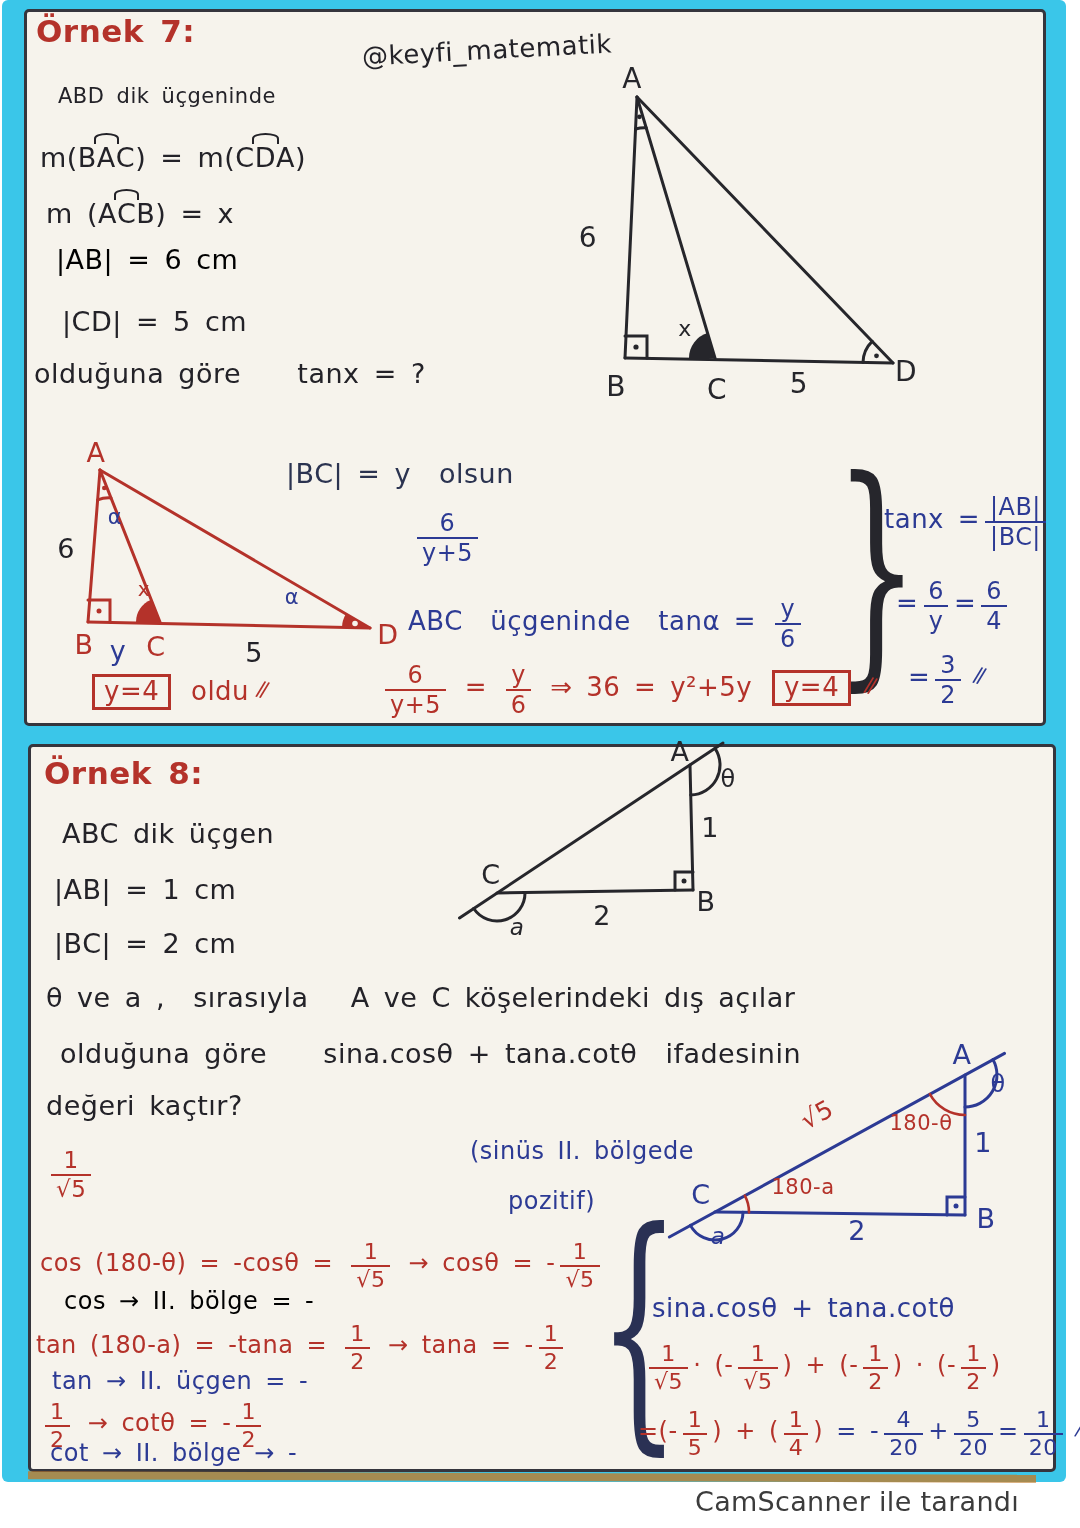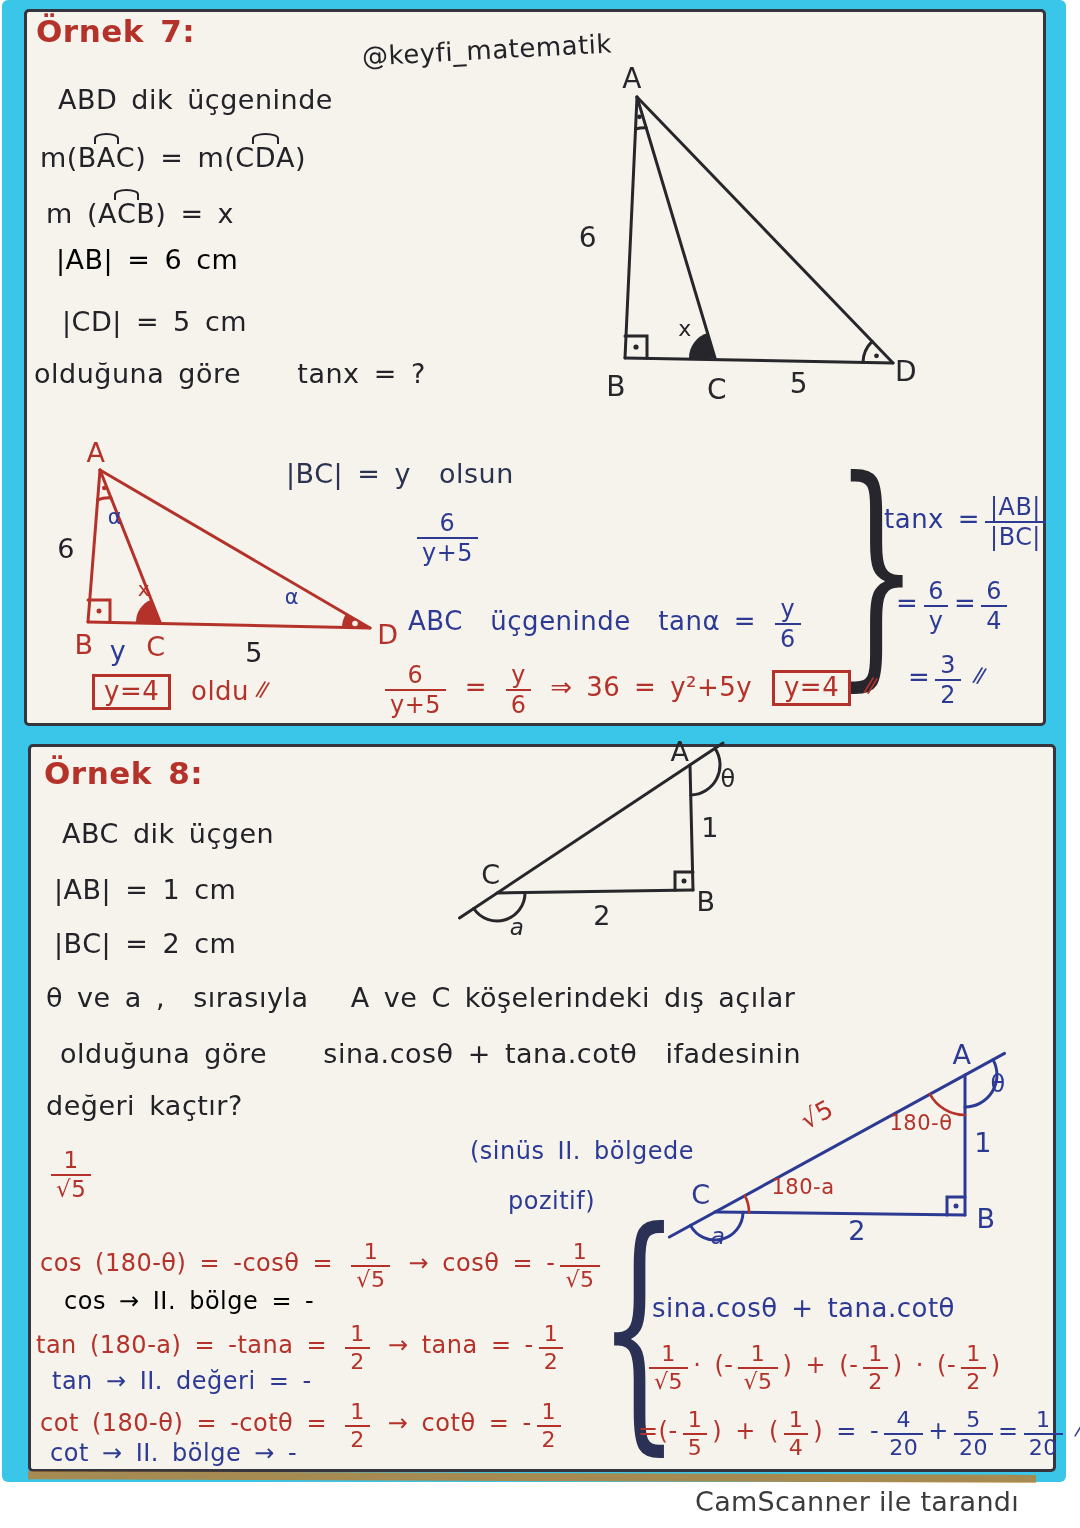--- a/index.html
+++ b/index.html
@@ -142,21 +142,21 @@
     <text x="158" y="164" font-size="21">180-a</text>
   </g>
 </svg>
 
 <div class="brace" id="brace7">}</div>
 <div class="brace" id="brace8">{</div>
 
 <div id="formula-layer">
     <div class="line" style="left: 36px; top: 14px; font-size: 31px; color: rgb(180, 50, 42); font-weight: bold;"><span>Örnek 7:</span></div>
     <div class="line" style="left: 362px; top: 36px; font-size: 26px; color: rgb(35, 34, 40); transform: rotate(-3deg);"><span>@keyfi_matematik</span></div>
-    <div class="line" style="left: 58px; top: 84px; font-size: 27px; color: rgb(35, 34, 40);"><span>ABD dik üçgeninde</span></div>
+    <div class="line" style="left: 58px; top: 84px; font-size: 21px; color: rgb(35, 34, 40);"><span>ABD dik üçgeninde</span></div>
     <div class="line" style="left: 40px; top: 142px; font-size: 27px; color: rgb(35, 34, 40);"><span>m(B</span><span class="hat">A</span><span>C) = m(C</span><span class="hat">D</span><span>A)</span></div>
     <div class="line" style="left: 46px; top: 198px; font-size: 27px; color: rgb(35, 34, 40);"><span>m (A</span><span class="hat">C</span><span>B) = x</span></div>
     <div class="line" style="left: 56px; top: 244px; font-size: 27px; color: #000000;"><span>|AB| = 6 cm</span></div>
     <div class="line" style="left: 62px; top: 306px; font-size: 27px; color: rgb(35, 34, 40);"><span>|CD| = 5 cm</span></div>
     <div class="line" style="left: 34px; top: 358px; font-size: 27px; color: rgb(35, 34, 40);"><span>olduğuna göre    tanx = ?</span></div>
     <div class="line" style="left: 286px; top: 458px; font-size: 27px; color: rgb(43, 51, 80);"><span>|BC| = y  olsun</span></div>
     <div class="line" style="left: 412px; top: 508px; font-size: 26px; color: rgb(44, 58, 148);"><span class="frac"><span class="num">6</span><span class="den">y+5</span></span></div>
     <div class="line" style="left: 408px; top: 594px; font-size: 26px; color: rgb(44, 58, 148);"><span>ABC  üçgeninde  tanα = </span><span class="frac"><span class="num">y</span><span class="den">6</span></span></div>
     <div class="line" style="left: 380px; top: 660px; font-size: 26px; color: rgb(180, 50, 42);"><span class="frac"><span class="num">6</span><span class="den">y+5</span></span><span> = </span><span class="frac"><span class="num">y</span><span class="den">6</span></span><span> ⇒ 36 = y²+5y </span><span class="rbox">y=4</span><span class="tick">∕∕</span></div>
     <div class="line" style="left: 884px; top: 492px; font-size: 26px; color: rgb(44, 58, 148);"><span>tanx =</span><span class="frac"><span class="num">|AB|</span><span class="den">|BC|</span></span></div>
@@ -169,21 +169,21 @@
     <div class="line" style="left: 54px; top: 928px; font-size: 27px; color: rgb(35, 34, 40);"><span>|BC| = 2 cm</span></div>
     <div class="line" style="left: 46px; top: 982px; font-size: 27px; color: rgb(35, 34, 40);"><span>θ ve a ,  sırasıyla   A ve C köşelerindeki dış açılar</span></div>
     <div class="line" style="left: 40px; top: 1038px; font-size: 27px; color: rgb(35, 34, 40); margin-left: 20px;"><span>olduğuna göre    sina.cosθ + tana.cotθ  ifadesinin</span></div>
     <div class="line" style="left: 46px; top: 1090px; font-size: 27px; color: rgb(35, 34, 40);"><span>değeri kaçtır?</span></div>
     <div class="line" style="left: 46px; top: 1146px; font-size: 25px; color: rgb(180, 50, 42);"><span class="frac"><span class="num">1</span><span class="den">√5</span></span></div>
     <div class="line" style="left: 470px; top: 1138px; font-size: 24px; color: rgb(44, 58, 148);"><span>(sinüs II. bölgede</span></div>
     <div class="line" style="left: 508px; top: 1188px; font-size: 24px; color: rgb(44, 58, 148);"><span>pozitif)</span></div>
     <div class="line" style="left: 40px; top: 1238px; font-size: 24px; color: rgb(180, 50, 42);"><span>cos (180-θ) = -cosθ = </span><span class="frac"><span class="num">1</span><span class="den">√5</span></span><span> → cosθ = -</span><span class="frac"><span class="num">1</span><span class="den">√5</span></span></div>
     <div class="line" style="left: 64px; top: 1288px; font-size: 24px; color: #000000;"><span>cos → II. bölge = -</span></div>
     <div class="line" style="left: 36px; top: 1320px; font-size: 24px; color: rgb(180, 50, 42);"><span>tan (180-a) = -tana = </span><span class="frac"><span class="num">1</span><span class="den">2</span></span><span> → tana = -</span><span class="frac"><span class="num">1</span><span class="den">2</span></span></div>
-    <div class="line" style="left: 52px; top: 1368px; font-size: 24px; color: rgb(44, 58, 148);"><span>tan → II. değeri = -</span></div>
-    <div class="line" style="left: 40px; top: 1398px; font-size: 24px; color: rgb(180, 50, 42);"><span>cot (180-θ) = -cotθ = </span><span class="frac"><span class="num">1</span><span class="den">2</span></span><span> → cotθ = -</span><span class="frac"><span class="num">1</span><span class="den">2</span></span></div>
+    <div class="line" style="left: 52px; top: 1368px; font-size: 24px; color: rgb(44, 58, 148);"><span>tan → II. üçgen = -</span></div>
+    <div class="line" style="left: 40px; top: 1398px; font-size: 24px; color: rgb(180, 50, 42);"><span class="frac"><span class="num">1</span><span class="den">2</span></span><span> → cotθ = -</span><span class="frac"><span class="num">1</span><span class="den">2</span></span></div>
     <div class="line" style="left: 50px; top: 1440px; font-size: 24px; color: rgb(44, 58, 148);"><span>cot → II. bölge → -</span></div>
     <div class="line" style="left: 652px; top: 1294px; font-size: 26px; color: rgb(44, 58, 148);"><span>sina.cosθ + tana.cotθ</span></div>
     <div class="line" style="left: 644px; top: 1340px; font-size: 24px; color: rgb(180, 50, 42);"><span class="frac"><span class="num">1</span><span class="den">√5</span></span><span>· (-</span><span class="frac"><span class="num">1</span><span class="den">√5</span></span><span>) + (-</span><span class="frac"><span class="num">1</span><span class="den">2</span></span><span>) · (-</span><span class="frac"><span class="num">1</span><span class="den">2</span></span><span>)</span></div>
     <div class="line" style="left: 638px; top: 1406px; font-size: 24px; color: rgb(180, 50, 42);"><span>=(-</span><span class="frac"><span class="num">1</span><span class="den">5</span></span><span>) + (</span><span class="frac"><span class="num">1</span><span class="den">4</span></span><span>)</span><span style="color: rgb(44, 58, 148);"> = -</span><span class="frac" style="color: rgb(44, 58, 148);"><span class="num">4</span><span class="den">20</span></span><span style="color: rgb(44, 58, 148);">+</span><span class="frac" style="color: rgb(44, 58, 148);"><span class="num">5</span><span class="den">20</span></span><span style="color: rgb(44, 58, 148);">=</span><span class="frac" style="color: rgb(44, 58, 148);"><span class="num">1</span><span class="den">20</span></span><span class="tick" style="color: rgb(44, 58, 148);">∕</span></div>
   </div>
 
 <div class="footer">CamScanner ile tarandı</div>
 
 </body></html>

